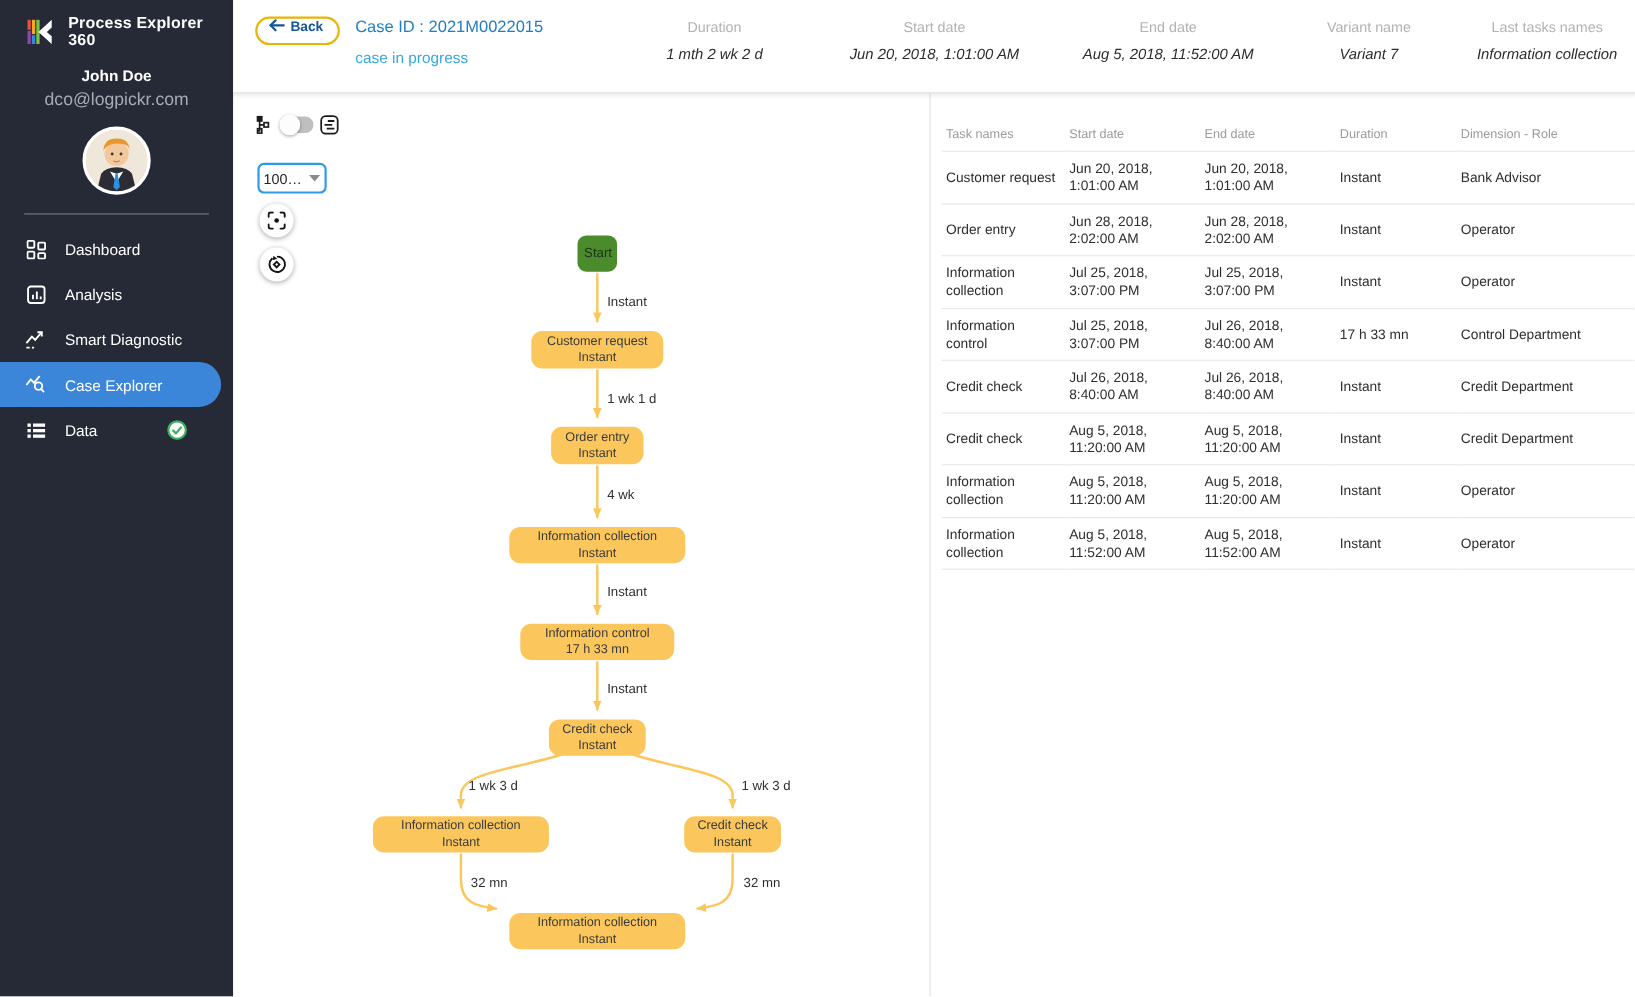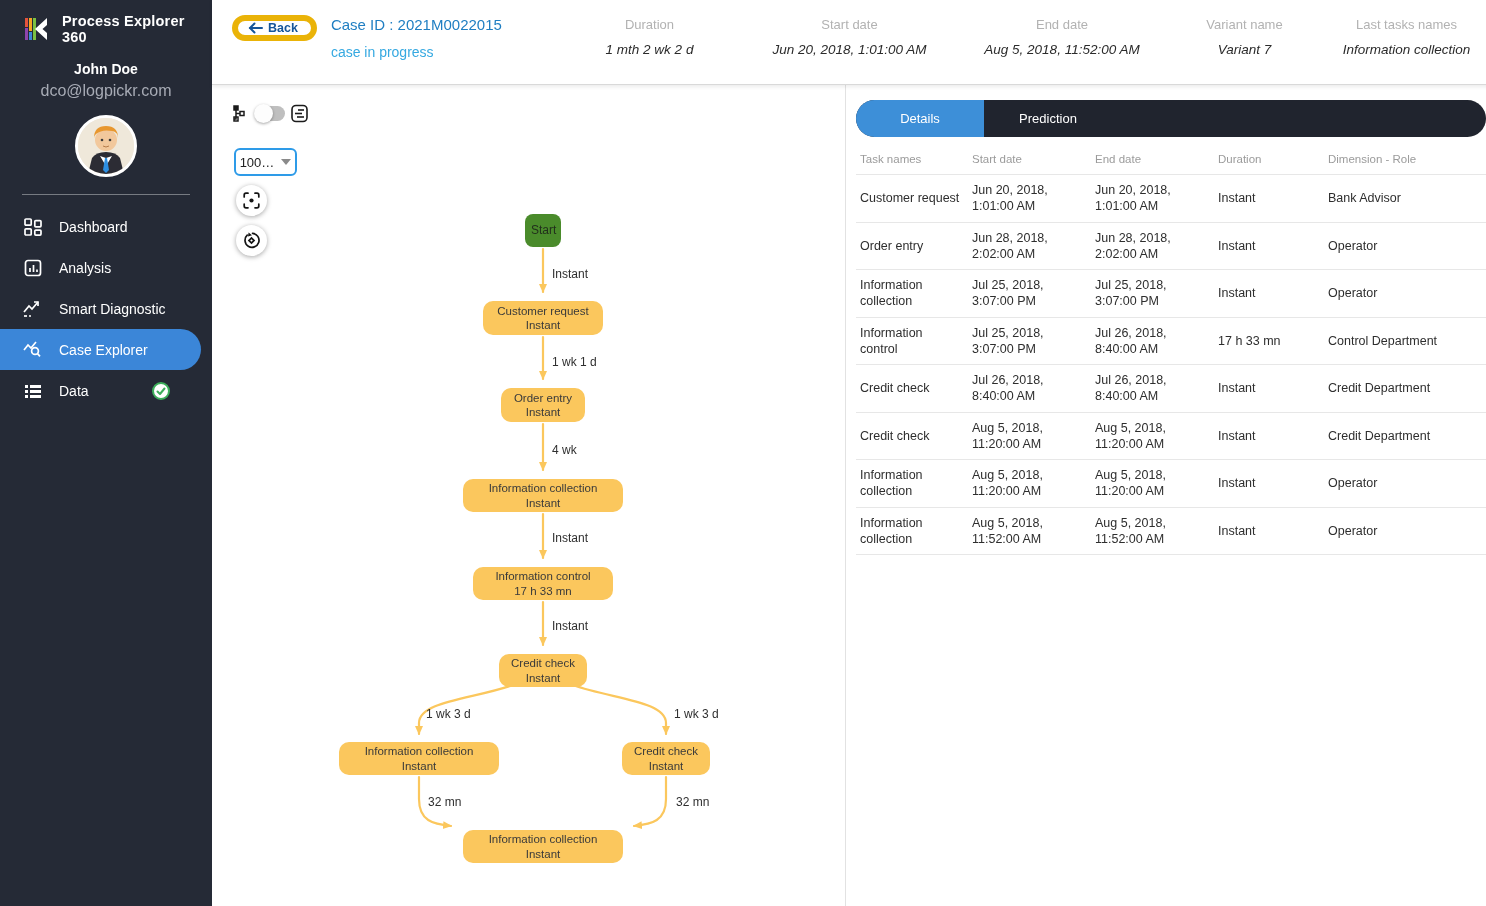--- a/index.html
+++ b/index.html
@@ -21,21 +21,21 @@
   .menu-item { height:41px; display:flex; align-items:center; gap:17px; padding-left:23px; font-size:14px; cursor:pointer; }
   .menu-item .mi-icon { width:19px; height:19px; display:flex; align-items:center; justify-content:center; flex-shrink:0; }
   .menu-item.active { background:#3b86d8; width:201px; border-radius:0 21px 21px 0; }
   .badge-check { margin-left:auto; margin-right:42px; width:18px; height:18px; border-radius:50%; background:#fff; border:2px solid #3dae5b; display:flex; align-items:center; justify-content:center; }
 
   
   .main { flex:1; display:flex; flex-direction:column; background:#fff; }
 
   .topbar { height:85px; flex-shrink:0; display:flex; border-bottom:1px solid #d9d9d9; box-shadow:0 2px 4px rgba(0,0,0,.08); position:relative; z-index:2; background:#fff; }
   .case-group { width:350px; flex-shrink:0; display:flex; padding:15px 0 0 20px; }
-  .back-btn { height:26px; border:6px solid #eab308; border-radius:15px; background:#fff; color:#15559a; font-size:12.5px; font-weight:700; display:flex; align-items:center; gap:5px; padding:0 13px 0 10px; cursor:pointer; font-family:"Liberation Sans", sans-serif; }
+  .back-btn { height:26px; border:2px solid #eab308; border-radius:15px; background:#fff; color:#15559a; font-size:12.5px; font-weight:700; display:flex; gap:5px; padding:0 13px 0 10px; cursor:pointer; font-family:"Liberation Sans", sans-serif; }
   .case-texts { margin-left:14px; }
   .case-id { color:#1f7ec2; font-size:15px; margin-top:1px; }
   .case-status { color:#36a9e1; font-size:14px; margin-top:11px; }
   .hfields { flex:1; display:flex; padding-top:17px; padding-right:8px; }
   .hfield { text-align:center; }
   .hfield .hlabel { color:#b2b2b2; font-size:13px; }
   .hfield .hvalue { color:#2b2b2b; font-size:13.5px; margin-top:10px;font-style:italic; }
   .hf-0{width:175px;} .hf-1{width:225px;} .hf-2{width:200px;} .hf-3{width:165px;} .hf-4{width:159px;}
 
   .content { flex:1; display:flex; overflow:hidden; }
@@ -322,24 +322,20 @@
           <span class="elabel" style="left:340px; top:446px;">Instant</span>
           <span class="elabel" style="left:340px; top:534px;">Instant</span>
           <span class="elabel" style="left:214px; top:622px;">1 wk 3 d</span>
           <span class="elabel" style="left:462px; top:622px;">1 wk 3 d</span>
           <span class="elabel" style="left:216px; top:710px;">32 mn</span>
           <span class="elabel" style="left:464px; top:710px;">32 mn</span>
         </div>
       </section>
 
       <section class="right-panel">
-        <div class="tabbar">
-          <div class="tab active">Details</div>
-          <div class="tab">Prediction</div>
-        </div>
 
         <table class="dtable">
           <colgroup>
               <col class="c0">
               <col class="c1">
               <col class="c2">
               <col class="c3">
               <col class="c4">
             </colgroup>
           <thead>

